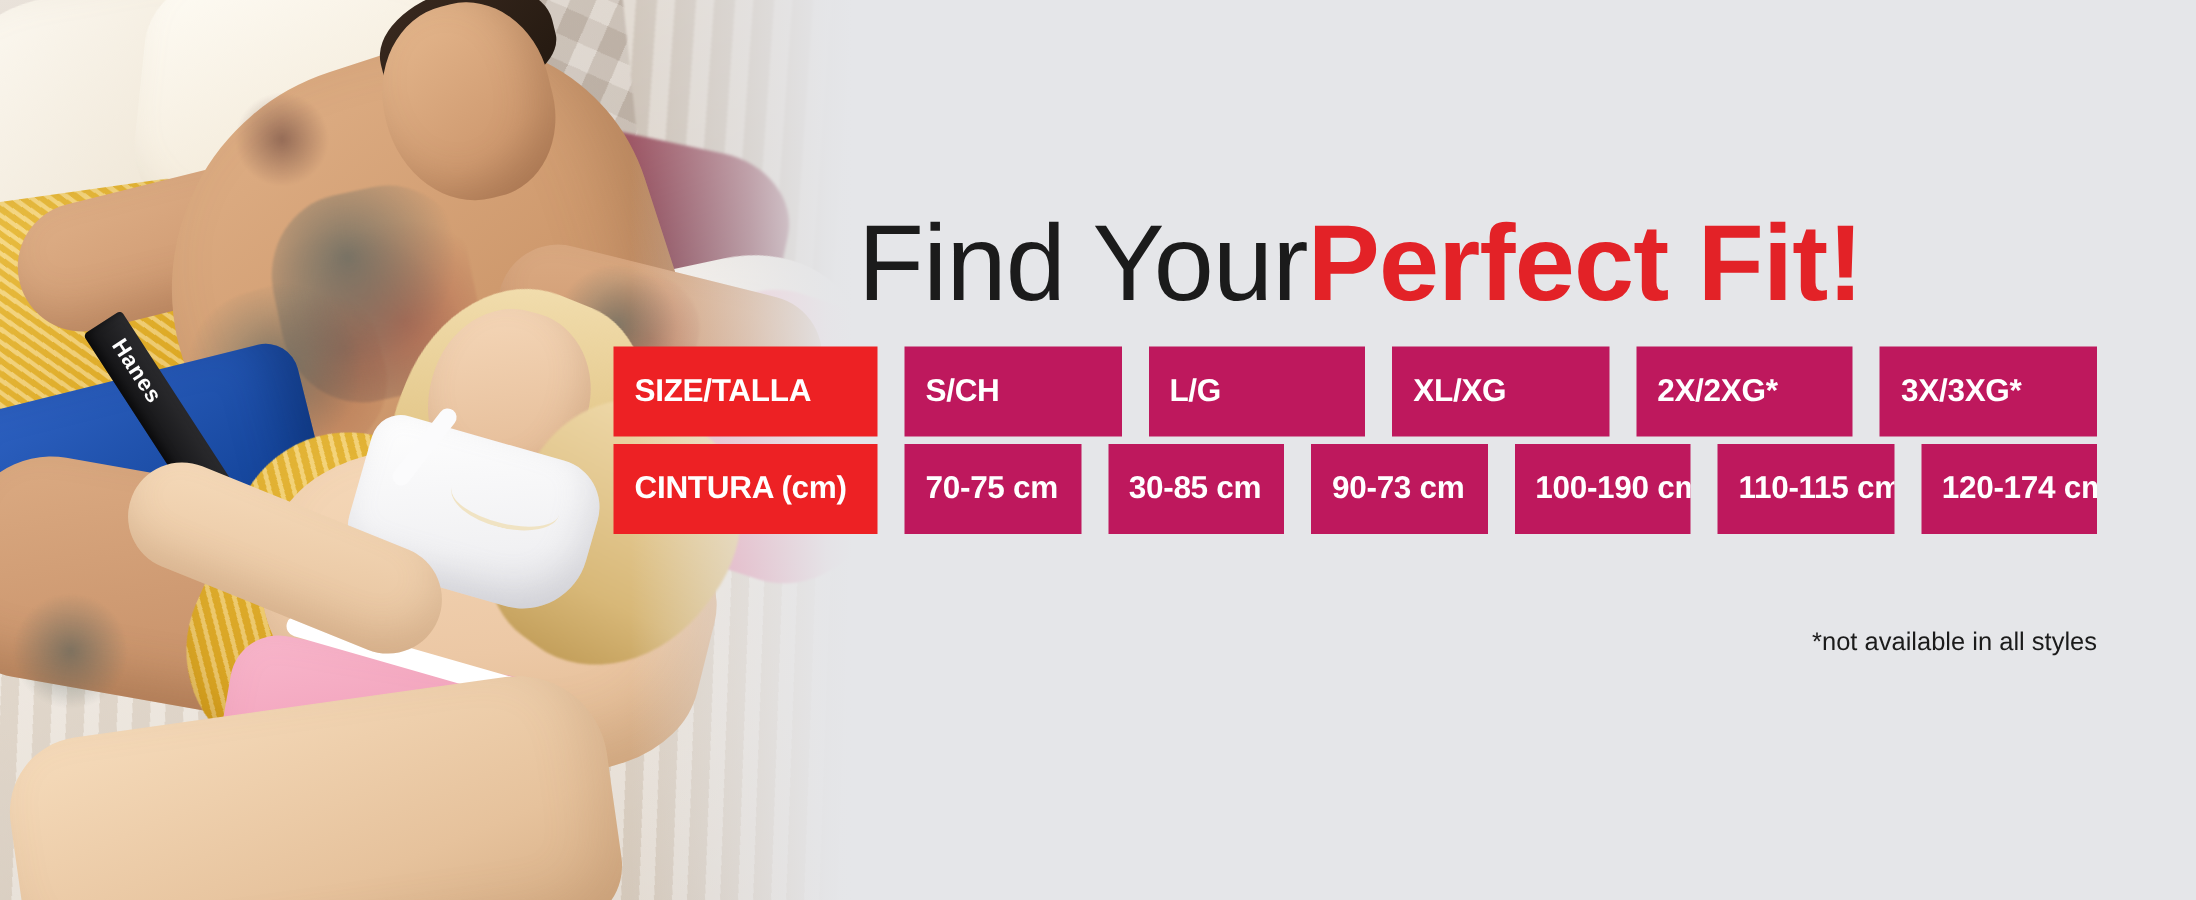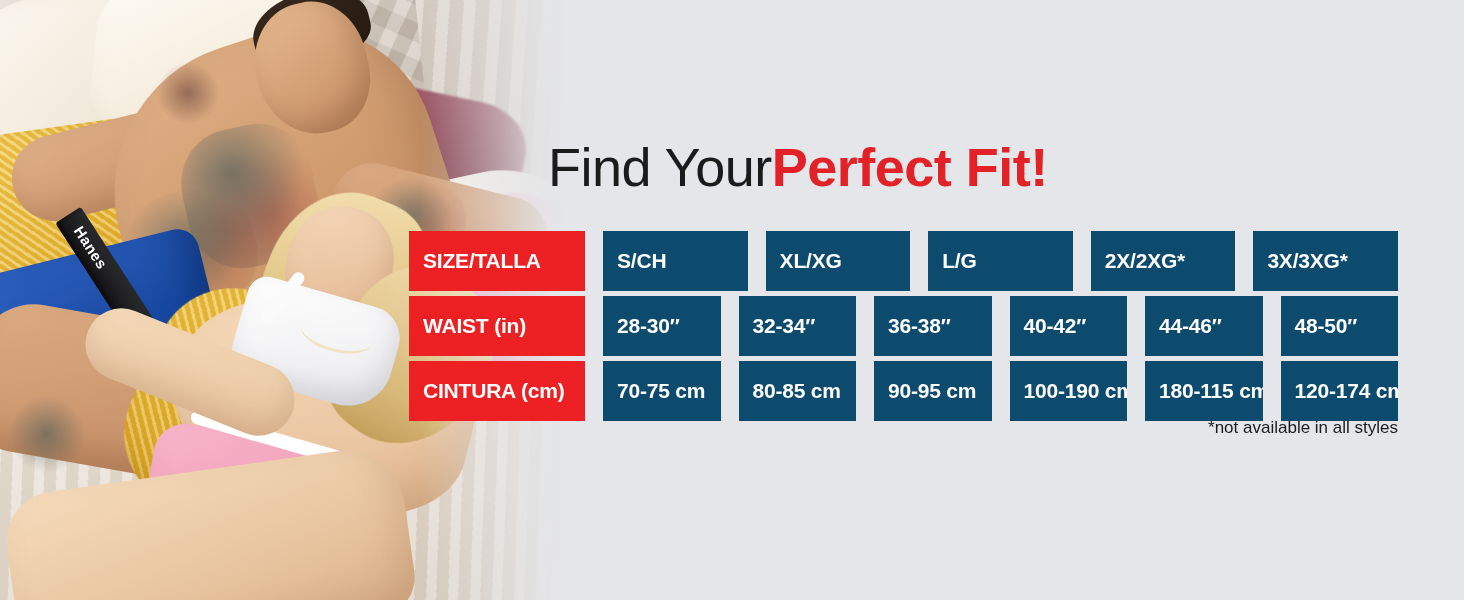--- a/index.html
+++ b/index.html
@@ -311,24 +311,24 @@
       rgba(229,230,233,0) 0%,
       rgba(229,230,233,0) 74%,
       rgba(229,230,233,.55) 88%,
       rgba(229,230,233,.95) 97%,
       rgba(229,230,233,1) 100%);
   }
 
   
   .headline {
     position: absolute;
-    left: 548px;
+    left: 572px;
     top: 140px;
     white-space: nowrap;
-    font-size: 54px;
+    font-size: 72px;
     line-height: 1;
     letter-spacing: -0.5px;
   }
   .headline .light {
     font-weight: 300;
     color: #1b1b1b;
   }
   .headline .bold {
     font-weight: 700;
     color: #e32227;
@@ -359,21 +359,21 @@
     white-space: nowrap;
     overflow: hidden;
   }
   .cell-label {
     width: 176px;
     flex: 0 0 176px;
     background: #ed2124;
   }
   .cell-value {
     flex: 1 1 0;
-    background: #0c4a6e;
+    background: #be185d;
   }
 
   .footnote {
     position: absolute;
     right: 66px;
     top: 418px;
     font-size: 17px;
     color: #1b1b1b;
     font-weight: 400;
     white-space: nowrap;
@@ -432,43 +432,34 @@
     <div class="photo-fade"></div>
   </div>
 
   <div class="headline"><span class="light">Find Your</span><span class="bold">Perfect Fit!</span></div>
 
   <div class="size-table">
 
     <div class="table-row">
       <div class="cell cell-label">SIZE/TALLA</div>
       <div class="cell cell-value">S/CH</div>
+      <div class="cell cell-value">L/G</div>
       <div class="cell cell-value">XL/XG</div>
-      <div class="cell cell-value">L/G</div>
       <div class="cell cell-value">2X/2XG*</div>
       <div class="cell cell-value">3X/3XG*</div>
     </div>
 
-    <div class="table-row">
-      <div class="cell cell-label">WAIST (in)</div>
-      <div class="cell cell-value">28-30″</div>
-      <div class="cell cell-value">32-34″</div>
-      <div class="cell cell-value">36-38″</div>
-      <div class="cell cell-value">40-42″</div>
-      <div class="cell cell-value">44-46″</div>
-      <div class="cell cell-value">48-50″</div>
-    </div>
 
     <div class="table-row">
       <div class="cell cell-label">CINTURA (cm)</div>
       <div class="cell cell-value">70-75 cm</div>
-      <div class="cell cell-value">80-85 cm</div>
-      <div class="cell cell-value">90-95 cm</div>
+      <div class="cell cell-value">30-85 cm</div>
+      <div class="cell cell-value">90-73 cm</div>
       <div class="cell cell-value">100-190 cm</div>
-      <div class="cell cell-value">180-115 cm</div>
+      <div class="cell cell-value">110-115 cm</div>
       <div class="cell cell-value">120-174 cm</div>
     </div>
 
   </div>
 
   <div class="footnote">*not available in all styles</div>
 
 </div>
 
 </body></html>

